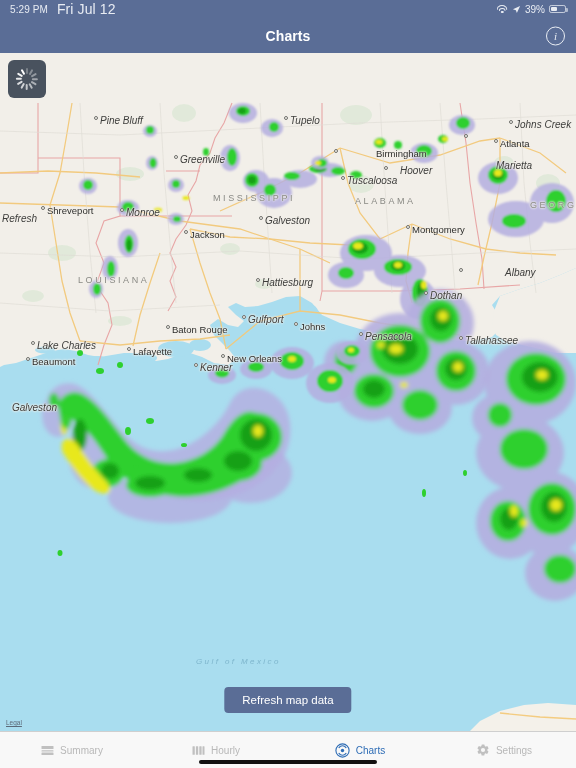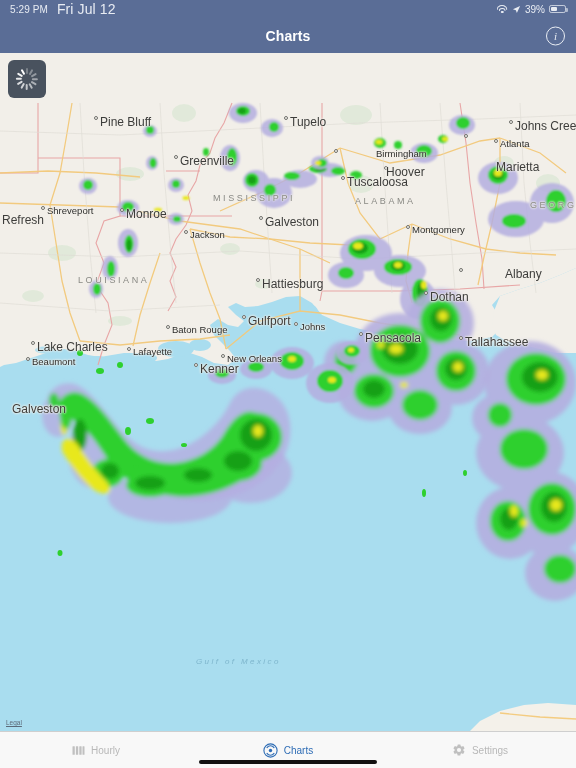--- a/index.html
+++ b/index.html
@@ -43,21 +43,21 @@
     font-size:11px; font-family:"Liberation Serif", serif; font-style:italic;
     cursor:pointer; }
 
   
   .map{ position:absolute; top:53px; left:0; width:576px; height:678px;
     background:#a9ddef; overflow:hidden; }
   .mapcanvas{ position:absolute; inset:0; }
 
   .maplabel{ position:absolute; color:#6b6b68; font-size:7px; white-space:nowrap;
      text-shadow:0 0 2px #f2efe9,0 0 2px #f2efe9,0 0 3px #f2efe9; pointer-events:none; }
-  .maplabel.city{ font-size:12px; color:#3d3d3b; }
+  .maplabel.city{ font-size:10px; color:#3d3d3b;font-style:italic; }
   .maplabel.bigcity{ font-size:9.5px; color:#2e2e2c; }
   .maplabel.state{ font-size:9px; color:#8a8a85; letter-spacing:2.6px;
      font-weight:400; }
   .maplabel.sea{ font-size:8px; color:#7fb6cd; letter-spacing:2.4px;
      font-style:italic; text-shadow:none; }
   .citydot{ position:absolute; width:4px; height:4px; border:1px solid #70706c;
      border-radius:50%; background:#f7f5f0; }
 
   
   .spinner-box{ position:absolute; left:8px; top:7px; width:38px; height:38px;
@@ -482,21 +482,21 @@
         <div class="maplabel bigcity" style="left: 190px; top: 176px;">Jackson</div>
         <div class="citydot" style="left: 259px; top: 163px;"></div>
         <div class="maplabel city" style="left: 265px; top: 162px;">Galveston</div>
         <div class="citydot" style="left: 256px; top: 225px;"></div>
         <div class="maplabel city" style="left: 262px; top: 224px;">Hattiesburg</div>
         <div class="citydot" style="left: 284px; top: 63px;"></div>
         <div class="maplabel city" style="left: 290px; top: 62px;">Tupelo</div>
         <div class="citydot" style="left: 334px; top: 96px;"></div>
         <div class="maplabel bigcity" style="left: 340px; top: 95px; margin-left: 36px;">Birmingham</div>
         <div class="citydot" style="left: 384px; top: 113px;"></div>
-        <div class="maplabel city" style="left: 386px; top: 112px;">Hoover</div>
+        <div class="maplabel city" style="left: 400px; top: 112px;">Hoover</div>
         <div class="citydot" style="left: 341px; top: 123px;"></div>
         <div class="maplabel city" style="left: 347px; top: 122px;">Tuscaloosa</div>
         <div class="citydot" style="left: 406px; top: 172px;"></div>
         <div class="maplabel bigcity" style="left: 412px; top: 171px;">Montgomery</div>
         <div class="citydot" style="left: 464px; top: 81px;"></div>
         <div class="maplabel city" style="left: 496px; top: 80px; margin-top: 27px;">Marietta</div>
         <div class="citydot" style="left: 509px; top: 67px;"></div>
         <div class="maplabel city" style="left: 515px; top: 66px;">Johns Creek</div>
         <div class="citydot" style="left: 494px; top: 86px;"></div>
         <div class="maplabel bigcity" style="left: 500px; top: 85px;">Atlanta</div>
@@ -539,26 +539,37 @@
           <i style="transform: rotate(150deg); opacity: 0.61;"></i>
           <i style="transform: rotate(180deg); opacity: 0.67;"></i>
           <i style="transform: rotate(210deg); opacity: 0.74;"></i>
           <i style="transform: rotate(240deg); opacity: 0.8;"></i>
           <i style="transform: rotate(270deg); opacity: 0.87;"></i>
           <i style="transform: rotate(300deg); opacity: 0.93;"></i>
           <i style="transform: rotate(330deg); opacity: 1;"></i>
         </div>
     </div>
 
+    <button class="refresh-btn">Refresh map data</button>
 
     <span class="legal">Legal</span>
   </div>
 
   <div class="tabbar">
 
+    <div class="tab">
+      <span class="tabicon">
+        <svg width="13" height="13" viewBox="0 0 13 13">
+          <rect x="0.5" y="2" width="12" height="3" rx="0.6" fill="#c0c0c0"></rect>
+          <rect x="0.5" y="6.3" width="12" height="1.3" rx="0.4" fill="#c0c0c0"></rect>
+          <rect x="0.5" y="8.6" width="12" height="2.4" rx="0.5" fill="#c0c0c0"></rect>
+        </svg>
+      </span>
+      <span>Summary</span>
+    </div>
 
     <div class="tab">
       <span class="tabicon">
         <svg width="13" height="13" viewBox="0 0 13 13">
           <rect x="0.5" y="2.2" width="2.3" height="8.6" rx="0.5" fill="#c0c0c0"></rect>
           <rect x="3.9" y="2.2" width="2.3" height="8.6" rx="0.5" fill="#c0c0c0"></rect>
           <rect x="7.3" y="2.2" width="2.3" height="8.6" rx="0.5" fill="#c0c0c0"></rect>
           <rect x="10.5" y="2.2" width="2.0" height="8.6" rx="0.5" fill="#c0c0c0"></rect>
         </svg>
       </span>

